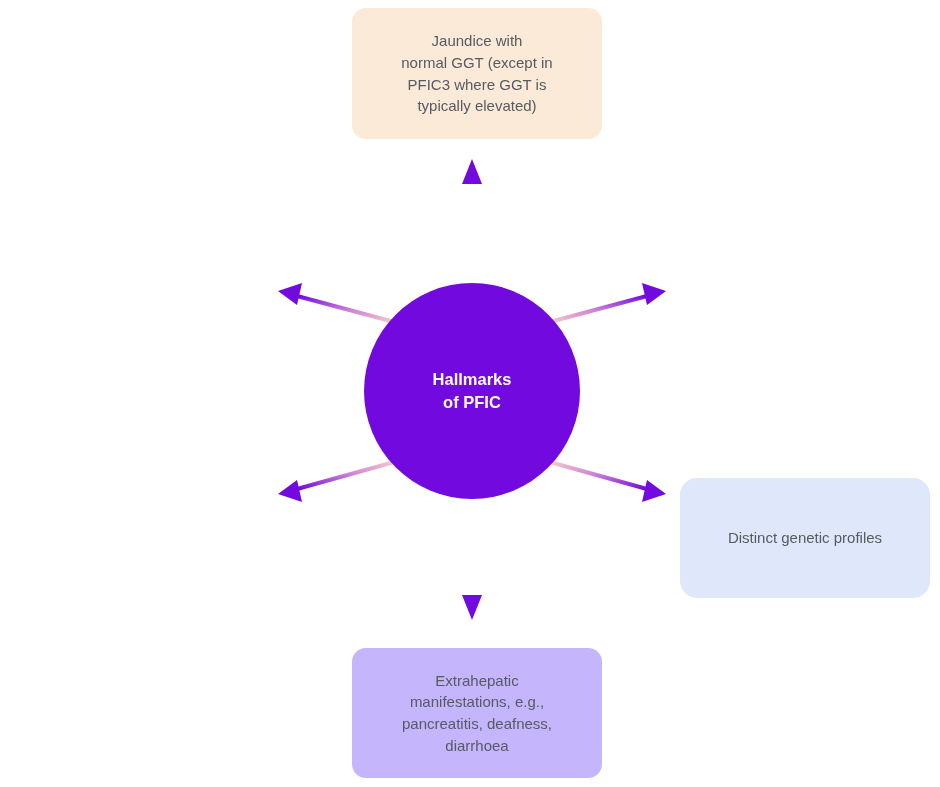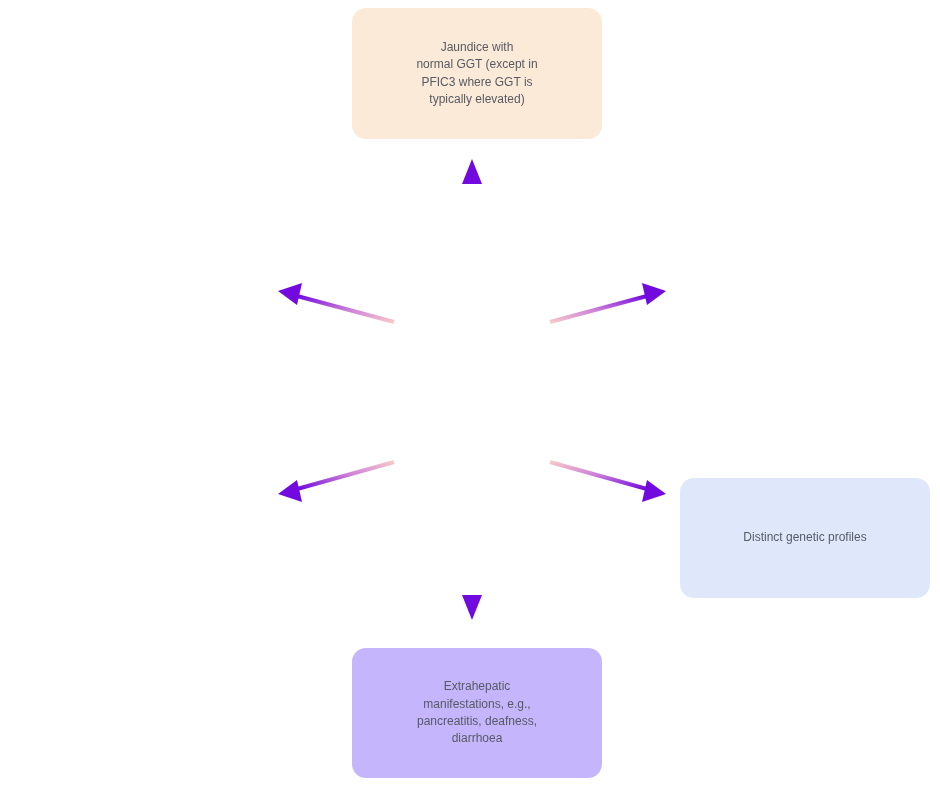--- a/index.html
+++ b/index.html
@@ -37,33 +37,33 @@
     box-sizing: border-box;
     border-radius: 14px;
     display: flex;
     align-items: center;
     justify-content: center;
     text-align: center;
     padding: 10px 14px;
   }
 
   .node-label {
-    font-size: 12px;
+    font-size: 15px;
     line-height: 1.45;
     color: #565b63;
     white-space: pre-line;
     font-family: "Liberation Sans", sans-serif;
   }
 
   
   #node-top      { left: 352px; top: 8px;   width: 250px; height: 131px; }
   #node-left-up  { left: 11px;  top: 190px; width: 250px; height: 120px; }
   #node-right-up { left: 680px; top: 188px; width: 250px; height: 120px; }
   #node-left-dn  { left: 11px;  top: 478px; width: 250px; height: 120px; }
-  #node-right-dn { left: 680px; top: 478px; width: 250px; height: 120px; }
+  #node-right-dn { left: 680px; top: 478px; width: 250px; height: 120px; border-radius: 17px; }
   #node-bottom   { left: 352px; top: 648px; width: 250px; height: 130px; }
 
   #center-circle {
     position: absolute;
     left: 364px;
     top: 283px;
     width: 216px;
     height: 216px;
     border-radius: 50%;
     display: flex;
@@ -165,14 +165,18 @@
     <span class="node-label" style="color: rgb(86, 91, 99);">Distinct genetic profiles</span>
   </div>
 
   <div class="node-box" id="node-bottom" style="background: #c4b5fd;">
     <span class="node-label" style="color: rgb(86, 91, 99);">Extrahepatic
 manifestations, e.g.,
 pancreatitis, deafness,
 diarrhoea</span>
   </div>
 
+  <div id="center-circle" style="background: rgb(114, 9, 222);">
+    <span id="center-label" style="color: rgb(255, 255, 255);">Hallmarks
+of PFIC</span>
+  </div>
 
 </div>
 
 </body></html>

